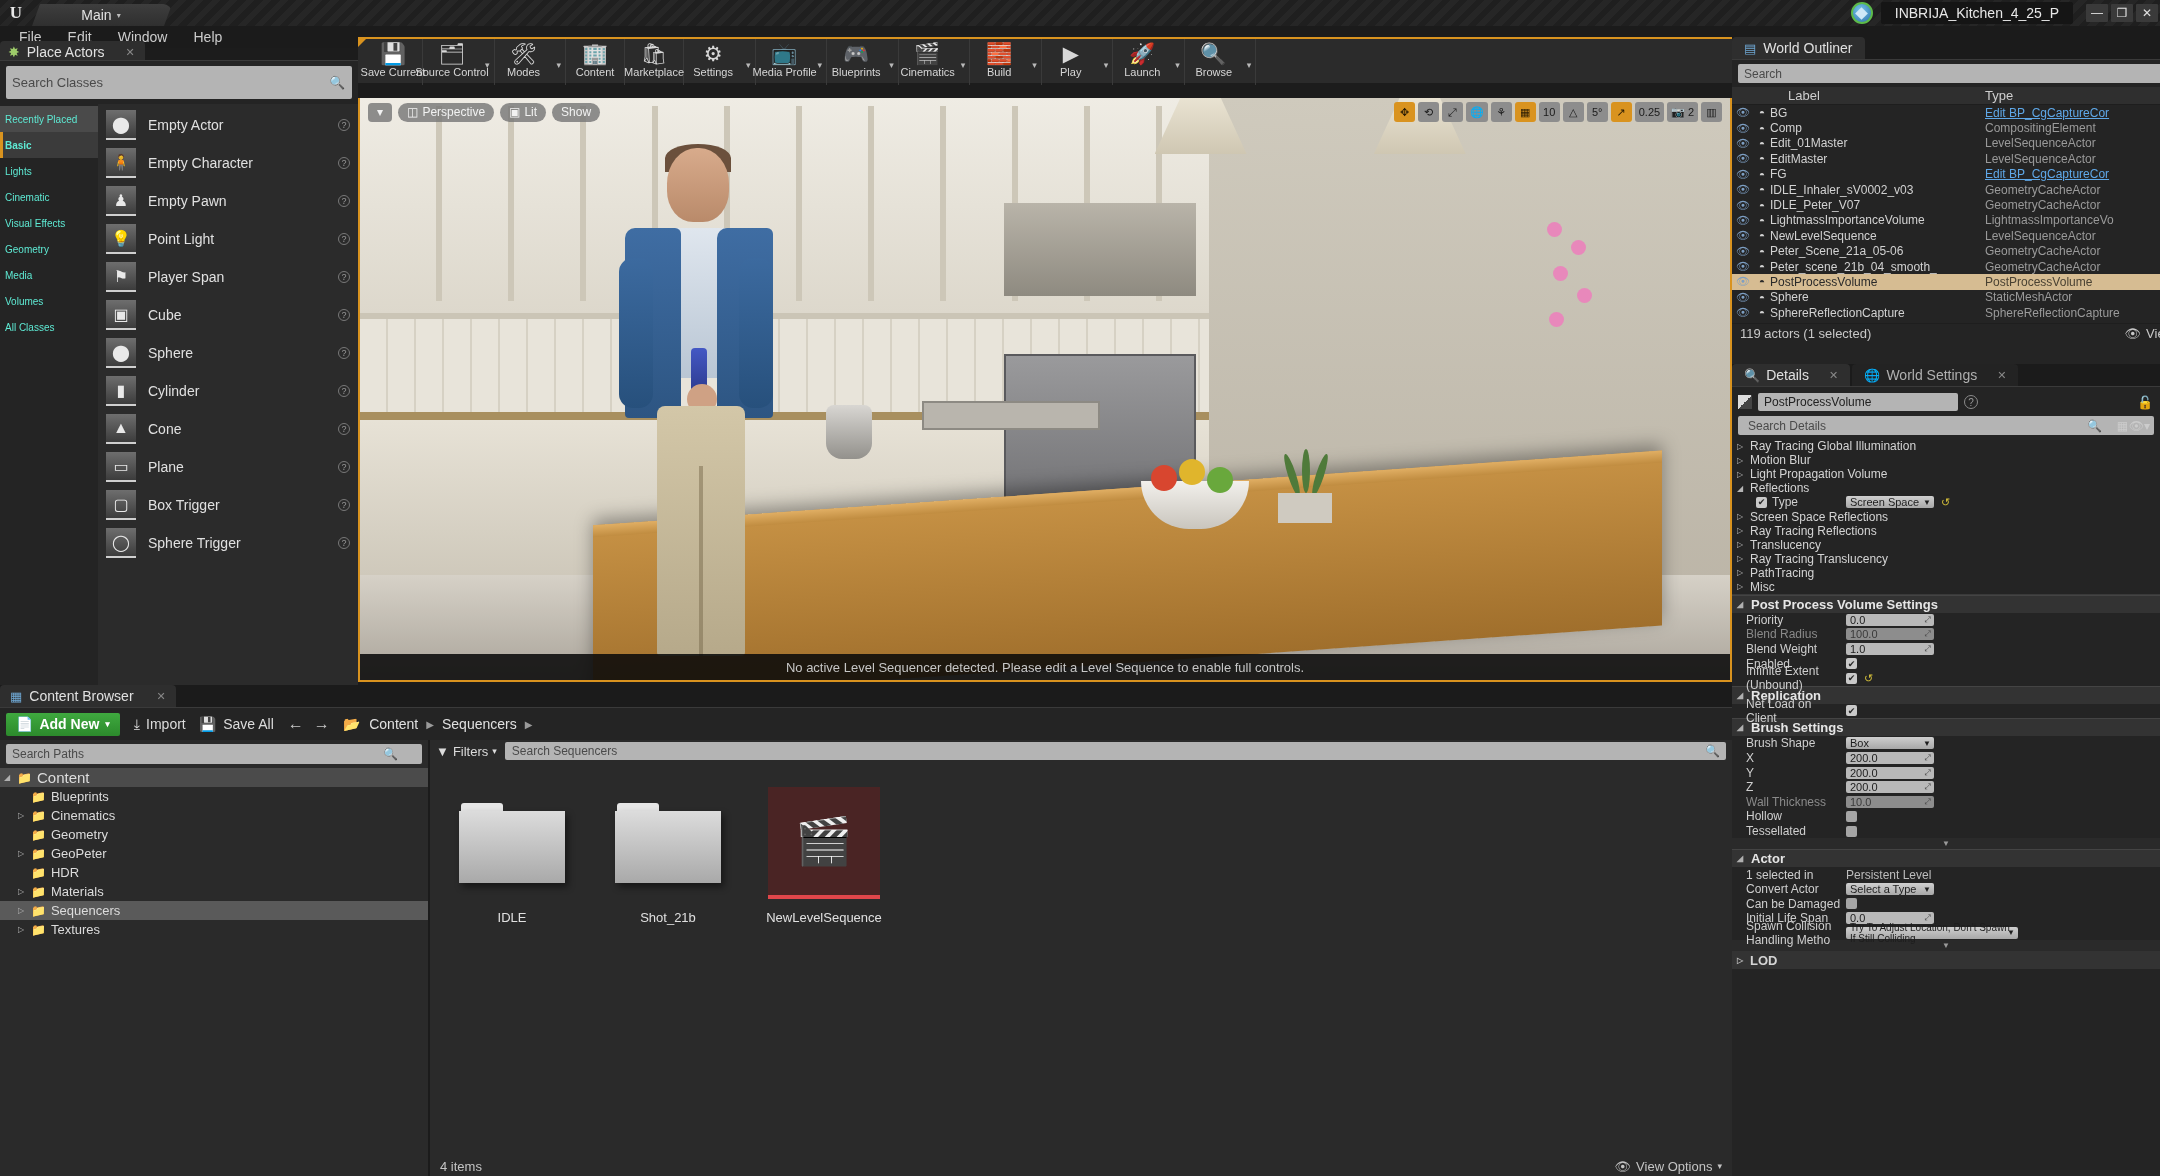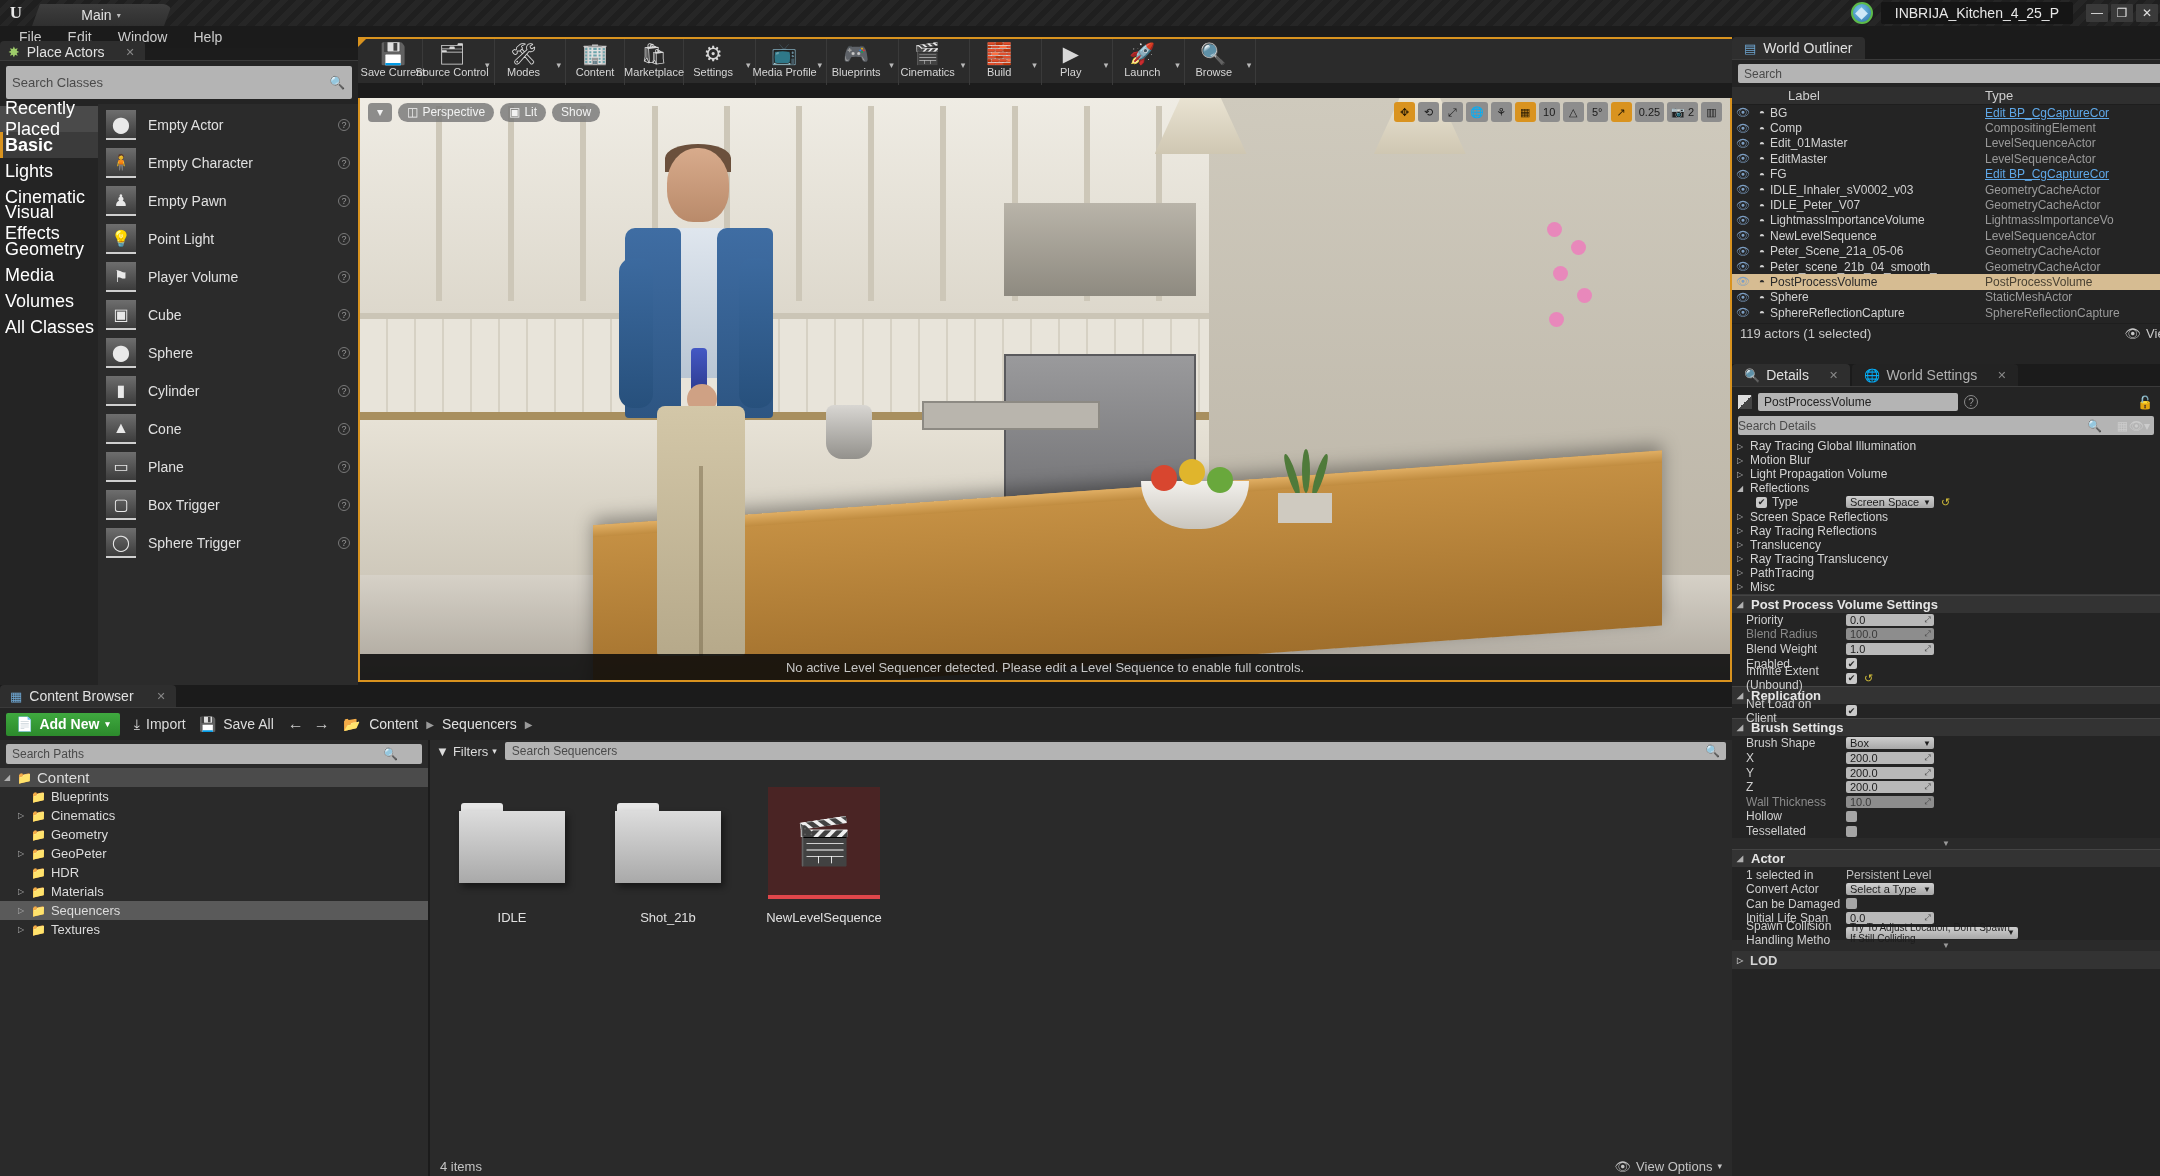--- a/index.html
+++ b/index.html
@@ -77,21 +77,21 @@
   .pa-search {
     margin: 5px 6px; height: 33px; background: #b4b4b4; border-radius: 2px;
     display: flex; align-items: center; padding: 0 6px;
     color: #4a4a4a; font-size: 13px; position: relative;
   }
   .pa-search .mag { position: absolute; right: 6px; color: #333; font-size: 13px; }
   .pa-body { display: flex; height: 590px; }
   .pa-cats { width: 98px; padding-top: 2px; }
   .pa-cat {
     height: 26px; display: flex; align-items: center; padding-left: 5px;
-    font-size: 18px; color: #ffffff;
+    font-size: 10px; color: #5eead4;
   }
   .pa-cat.active { background: #3b3b3b; border-left: 3px solid #d9931f; padding-left: 2px; font-weight: bold; }
   .pa-cat.hl { background: #4a4a4a; }
   .pa-items { flex: 1; background: #2b2b2b; padding-top: 2px; }
   .pa-item {
     height: 38px; display: flex; align-items: center; gap: 12px; padding: 0 8px;
     font-size: 14px; color: #e0e0e0; position: relative;
   }
   .pa-thumb {
     width: 30px; height: 30px; background: linear-gradient(#6e6e6e,#3c3c3c);
@@ -416,21 +416,21 @@
     flex: 0 0 200px; height: 18px; background: #b4b4b4; border-radius: 2px;
     display: flex; align-items: center; padding: 0 6px; color: #222; font-size: 12px;
   }
   .det-name .q {
     width: 14px; height: 14px; border-radius: 50%; border: 1px solid #8a8a8a;
     color: #9a9a9a; font-size: 10px; display: flex; align-items: center; justify-content: center;
   }
   .det-name .lock { margin-left: auto; color: #b8b8b8; font-size: 13px; }
   .det-search {
     margin: 2px 6px 4px; height: 19px; background: #b4b4b4; border-radius: 2px;
-    display: flex; align-items: center; padding: 0 0; color: #4a4a4a; font-size: 12px;
+    display: flex; align-items: center; padding: 0 10px; color: #4a4a4a; font-size: 12px;
     position: relative;
   }
   .det-search .mag { position: absolute; right: 52px; color: #333; font-size: 12px; }
   .det-search .grid-ico { position: absolute; right: 26px; color: #ccc; font-size: 12px; }
   .det-search .eye { position: absolute; right: 4px; color: #ccc; font-size: 12px; }
 
   .cat-row {
     height: 14px; display: flex; align-items: center; gap: 5px; padding-left: 5px;
     font-size: 12px; color: #d4d4d4;
   }
@@ -543,21 +543,21 @@
      <span>Empty Pawn</span>
      <span class="pa-help">?</span>
    </div>
           <div class="pa-item">
      <span class="pa-thumb">💡</span>
      <span>Point Light</span>
      <span class="pa-help">?</span>
    </div>
           <div class="pa-item">
      <span class="pa-thumb">⚑</span>
-     <span>Player Volume</span>
+     <span>Player Span</span>
      <span class="pa-help">?</span>
    </div>
           <div class="pa-item">
      <span class="pa-thumb">▣</span>
      <span>Cube</span>
      <span class="pa-help">?</span>
    </div>
           <div class="pa-item">
      <span class="pa-thumb">⬤</span>
      <span>Sphere</span>

